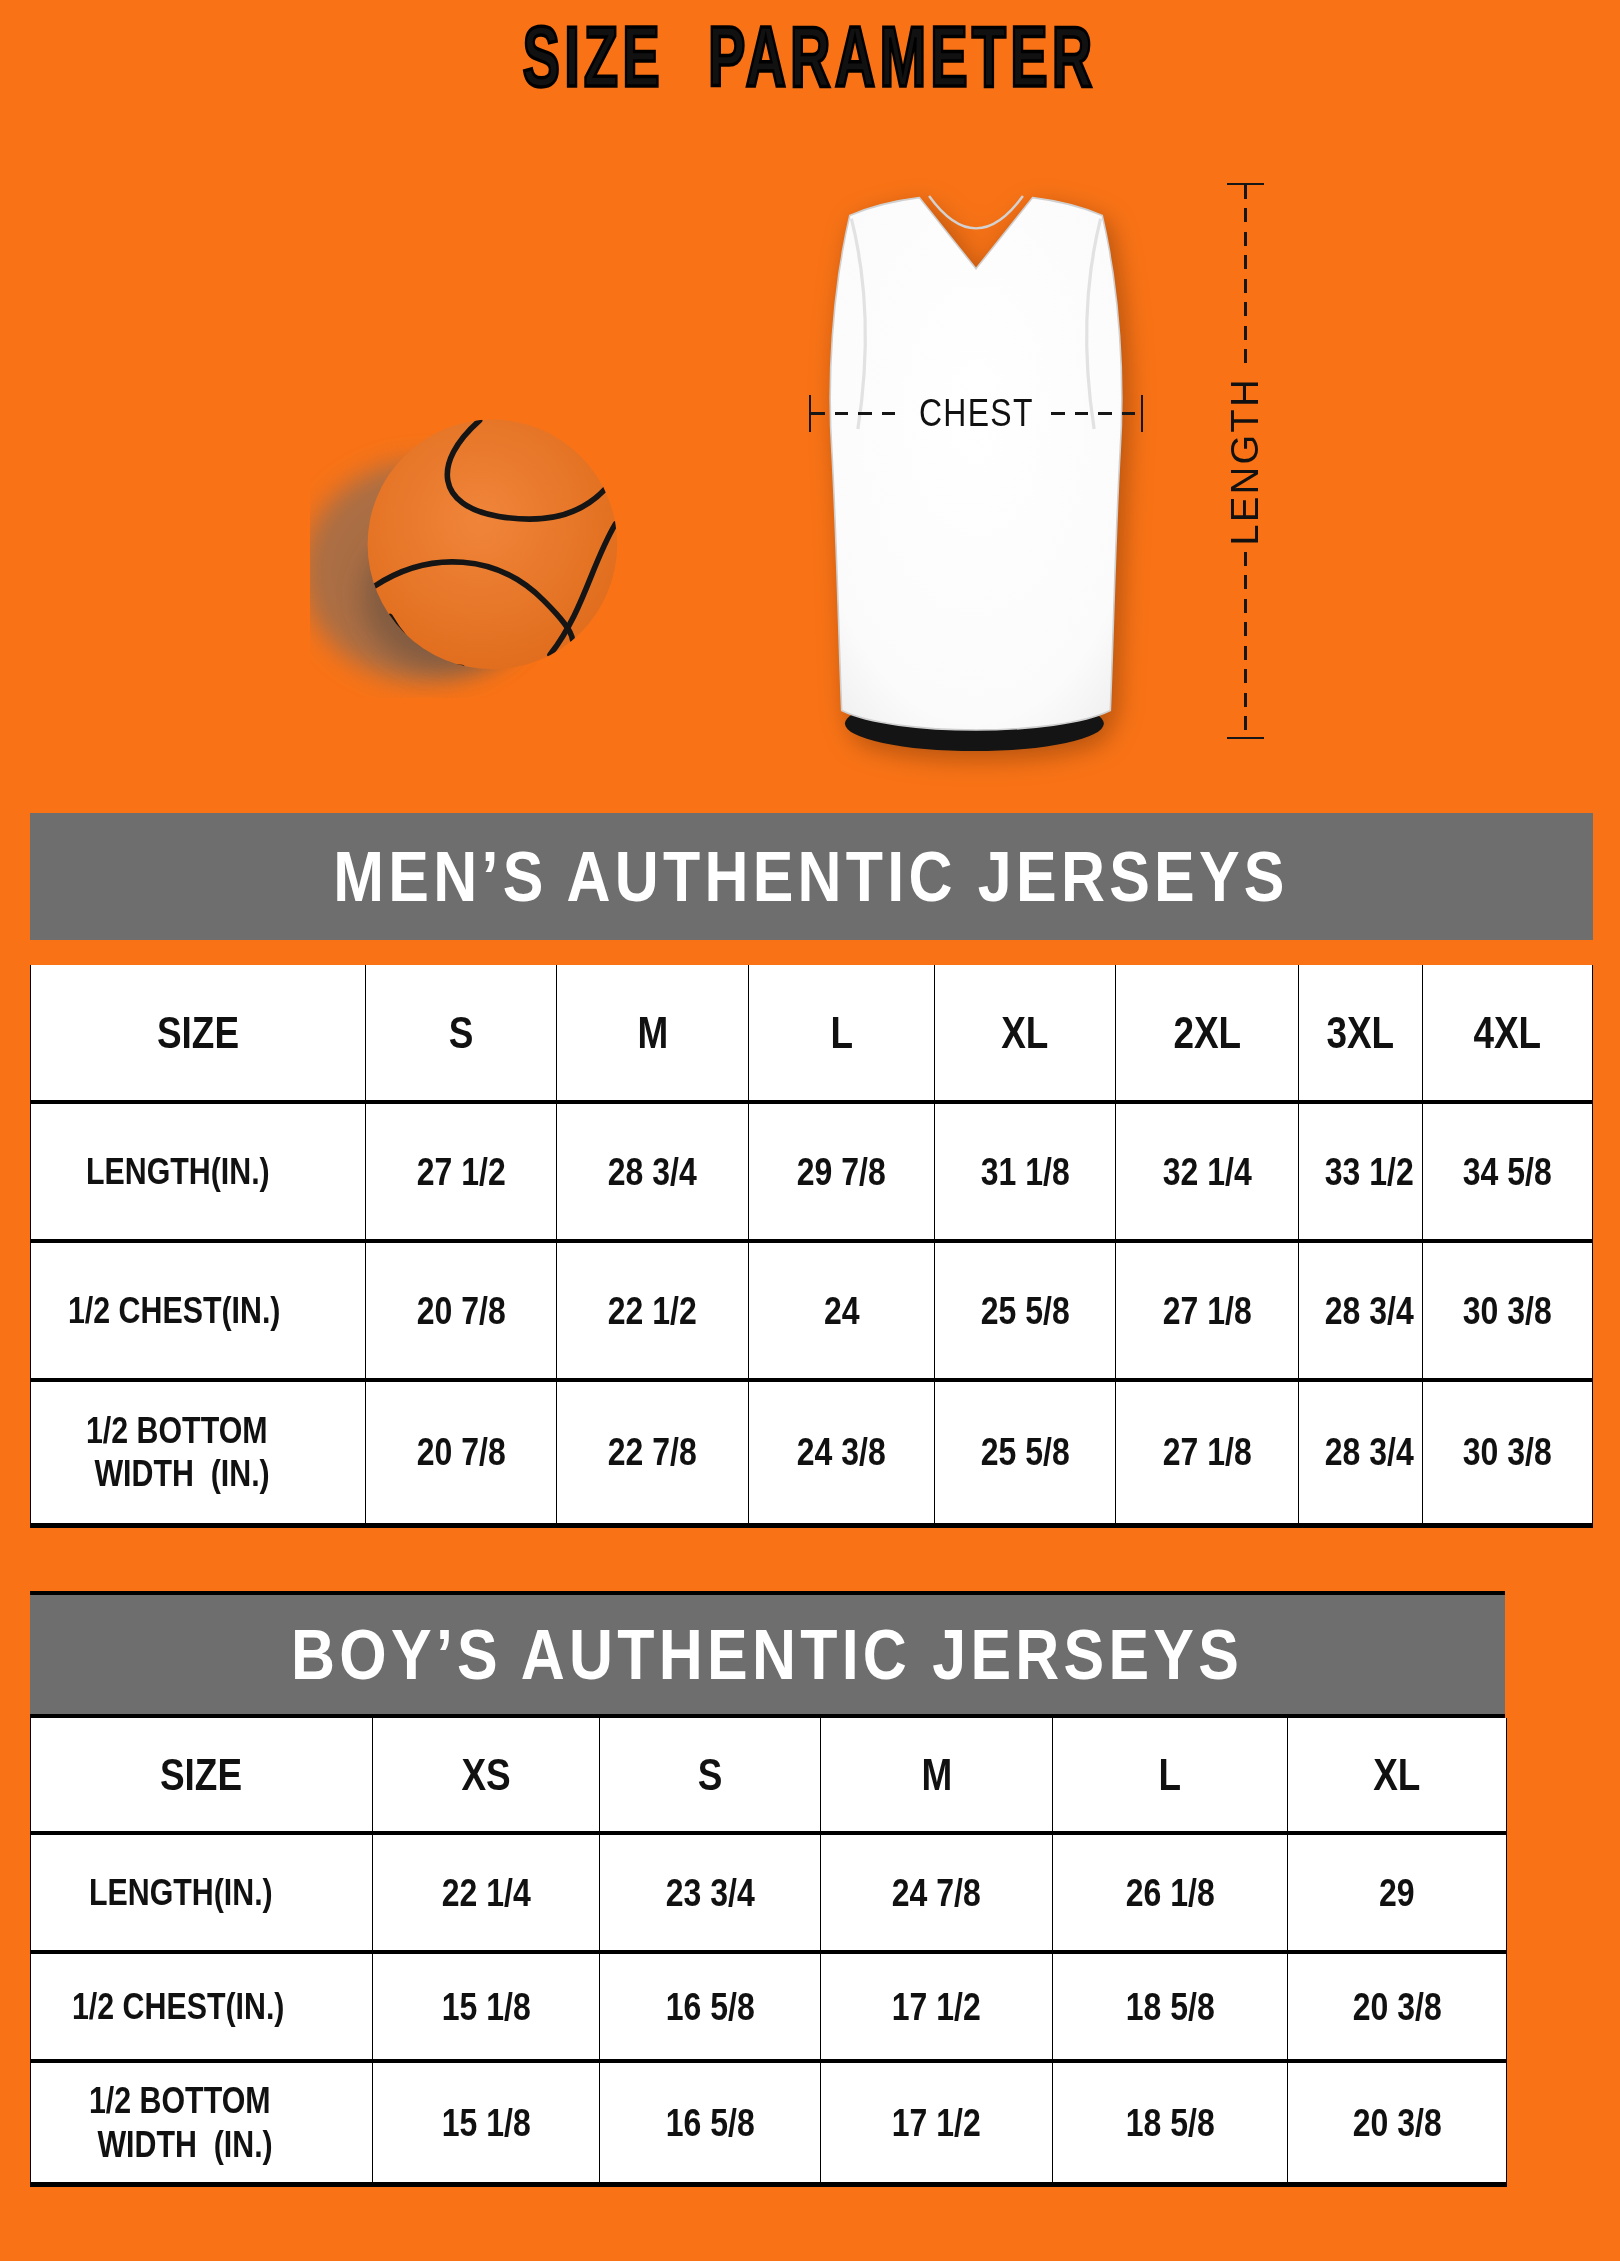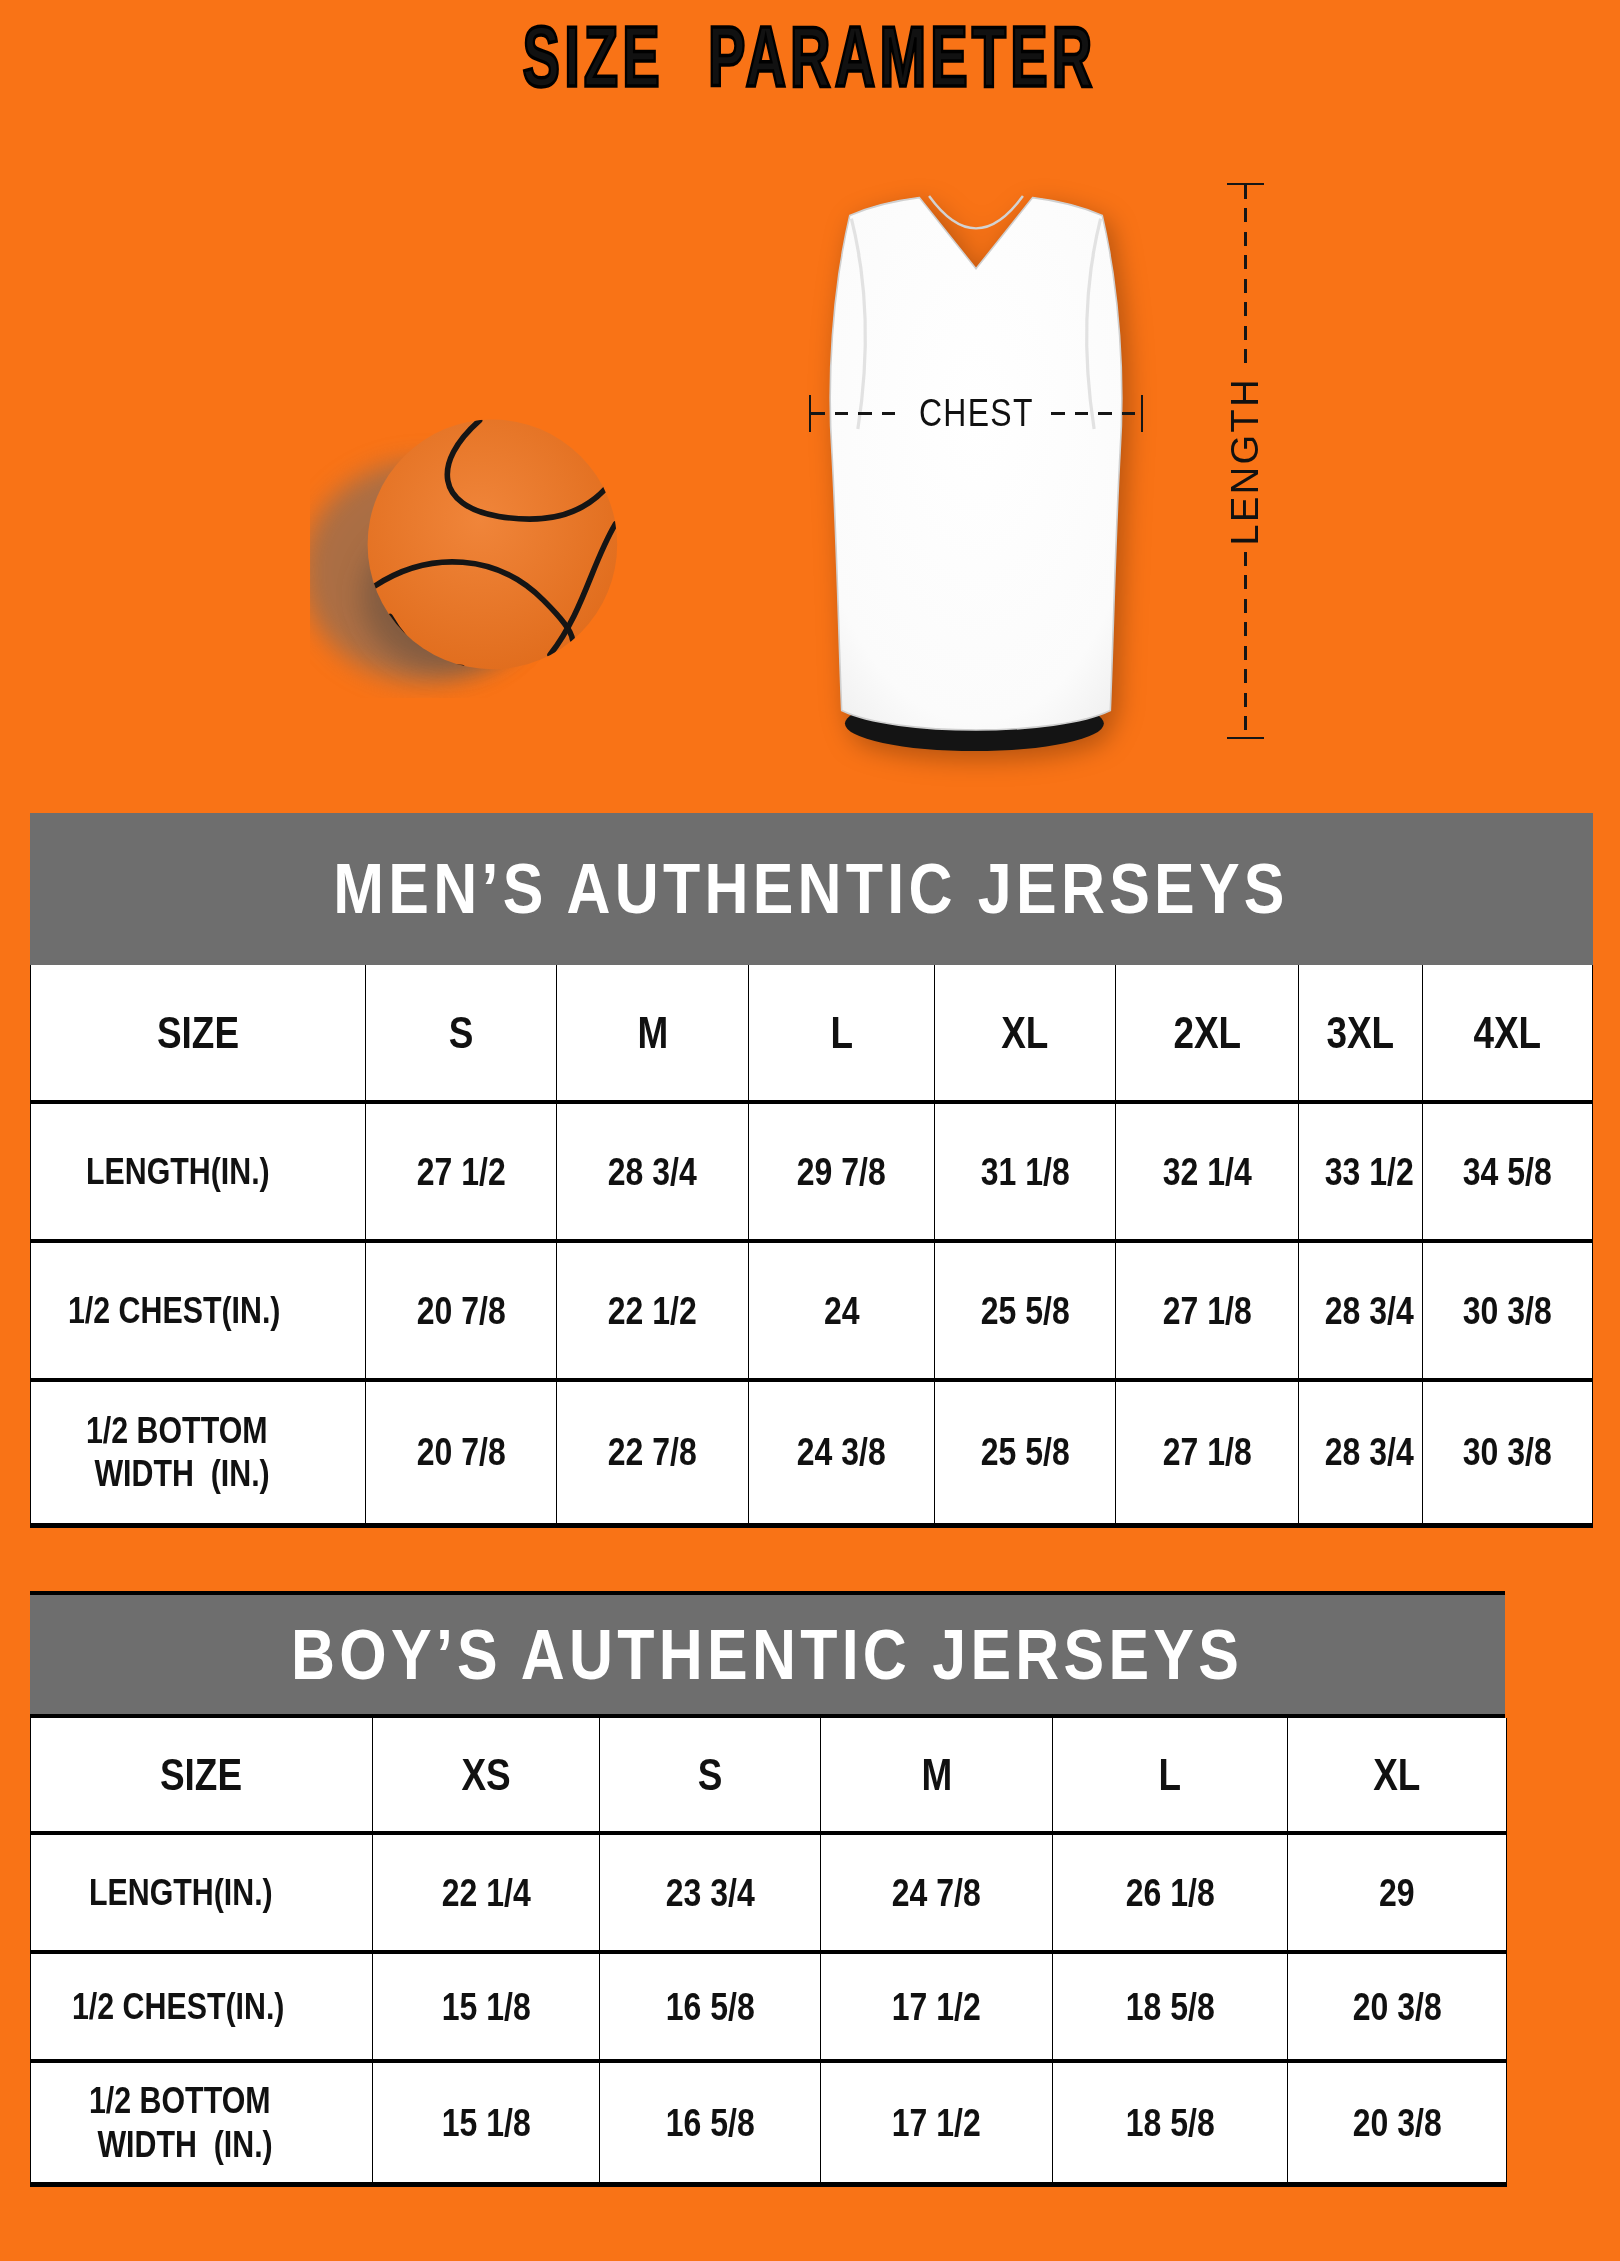--- a/index.html
+++ b/index.html
@@ -26,21 +26,21 @@
     background:repeating-linear-gradient(180deg,#161616 0 13.8px,transparent 13.8px 23.5px);}
   .length-line .lab{flex:0 0 auto;margin:6.5px 0;font-size:38px;letter-spacing:2.4px;
     writing-mode:vertical-rl;transform:rotate(180deg);}
 
   
   .ball-svg{left:310px;top:394px;}
   .jersey-svg{left:798px;top:186px;filter:drop-shadow(6.5px 8px 13px rgba(0,0,0,0.28));}
 
   
   .band{background:#6E6E6E;color:#fff;display:flex;align-items:center;justify-content:center;box-sizing:border-box;}
-  .band-mens{left:30px;top:813px;width:1563px;height:152px;}
+  .band-mens{left:30px;top:813px;width:1563px;height:127px;}
   .band-boys{left:30px;top:1591px;width:1475px;height:127px;border-top:4px solid #000;border-bottom:4px solid #000;align-items:center;}
   .band span{display:inline-block;font-size:70px;font-weight:700;letter-spacing:4.9px;transform:scaleX(0.87);white-space:nowrap;}
 
   
   table.sz{position:absolute;border-collapse:collapse;table-layout:fixed;background:#fff;}
   table.sz td{border:1.6px solid #000;border-bottom:4px solid #000;text-align:center;vertical-align:middle;padding:16px;}
   table.sz tr:first-child td{border-top:0;}
   table.sz tr:last-child td{border-bottom:5.7px solid #000;}
   table.mens{left:30px;top:965px;width:1563px;}
   table.boys{left:30px;top:1718px;width:1475px;}

